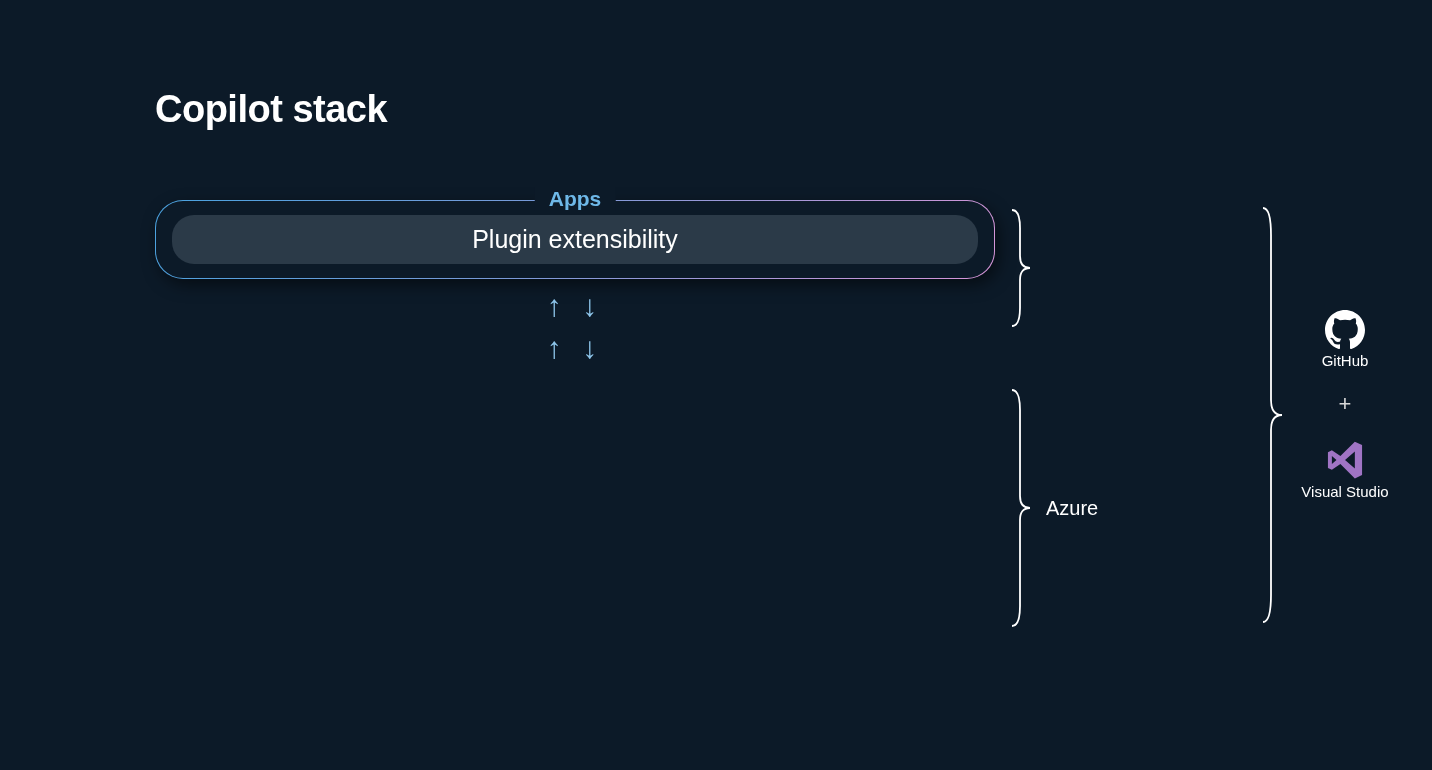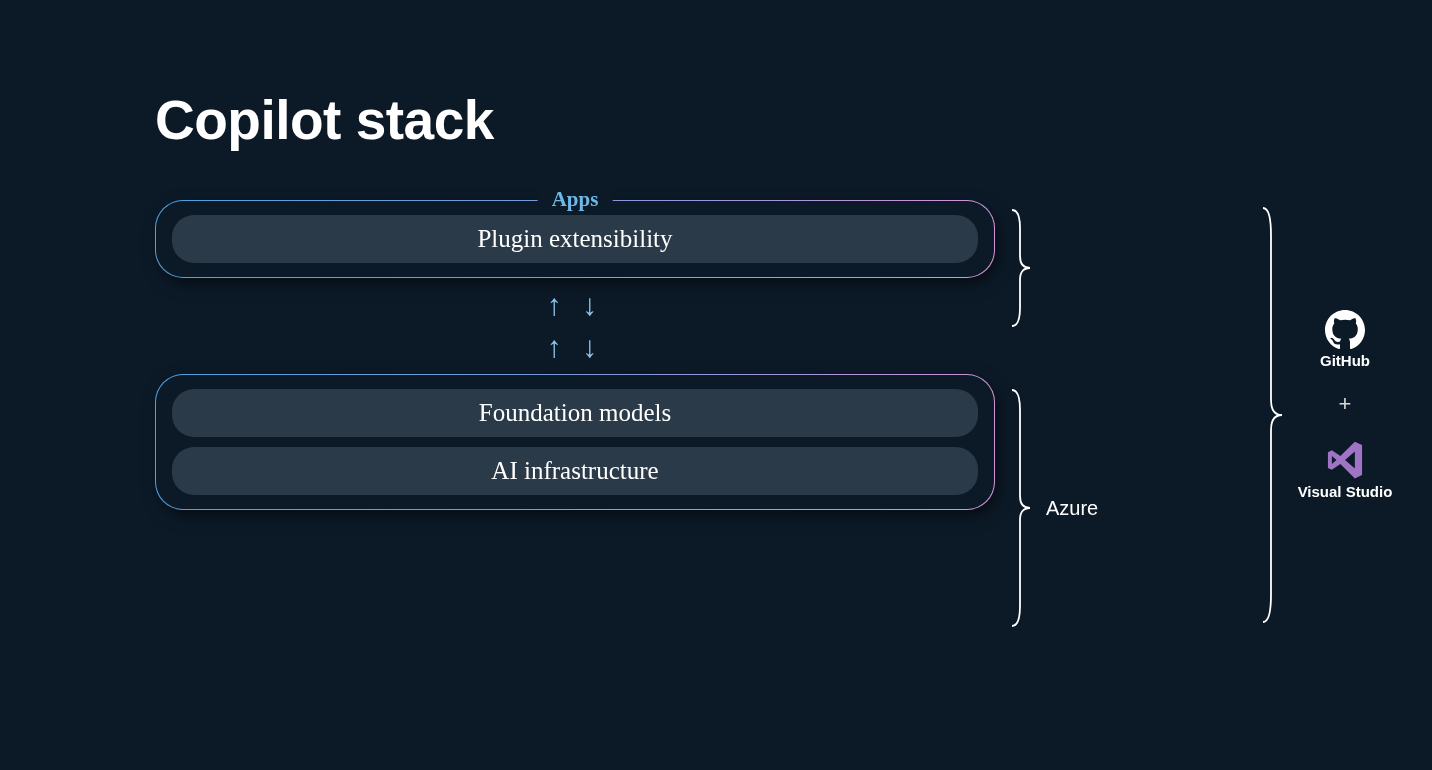--- a/index.html
+++ b/index.html
@@ -9,37 +9,36 @@
     background: #0c1a28;
     font-family: "Segoe UI", -apple-system, sans-serif;
     color: #ffffff;
     overflow: hidden;
     position: relative;
   }
   .title {
     position: absolute;
     top: 88px;
     left: 155px;
-    font-size: 55px;
+    font-size: 38px;
     font-weight: 600;
     letter-spacing: -0.5px;
   }
   .stack {
     position: absolute;
     top: 200px;
     left: 155px;
     width: 840px;
   }
   .layer {
     position: relative;
     border: 1.5px solid;
     border-radius: 28px;
     padding: 14px 16px;
     box-shadow: 4px 6px 16px rgba(0,0,0,0.5);
-    font-family: Liberation Serif, serif;
   }
   .layer-apps {
     border-image: linear-gradient(90deg, #4aa3e0 0%, #7a9ad8 50%, #d895d8 100%) 1;
     border-radius: 28px;
     border-color: transparent;
     background:
       linear-gradient(#0c1a28,#0c1a28) padding-box,
       linear-gradient(90deg,#4aa3e0,#7a9ad8,#d895d8) border-box;
   }
   .layer-apps, .layer-mid, .layer-bottom {
@@ -107,21 +106,21 @@
     text-align: center;
   }
   .logo-block {
     display: flex;
     flex-direction: column;
     align-items: center;
     gap: 2px;
   }
   .logo-label {
     font-size: 15px;
-    font-weight: 700;
+    font-weight: 400;
     color: #ffffff;
   }
   .plus-sign {
     font-size: 22px;
     color: #d8d8d8;
     margin: 22px 0;
   }
 </style>
 </head>
 <body>
@@ -133,24 +132,20 @@
   <div class="layer layer-apps">
     <div class="layer-label">Apps</div>
     <div class="pill">Plugin extensibility</div>
   </div>
 
   <div class="arrows">↑ ↓</div>
 
 
   <div class="arrows">↑ ↓</div>
 
-  <div class="layer layer-bottom">
-    <div class="pill">Foundation models</div>
-    <div class="pill">AI infrastructure</div>
-  </div>
 
 </div>
 
 <div class="bracket-group bracket-copilots">
   <div class="bracket">
     <svg width="22" height="120" viewBox="0 0 22 120">
       <path d="M 2 2 Q 10 2 10 20 L 10 48 Q 10 60 20 60 Q 10 60 10 72 L 10 100 Q 10 118 2 118" fill="none" stroke="#ffffff" stroke-width="1.8"></path>
     </svg>
   </div>
 </div>

